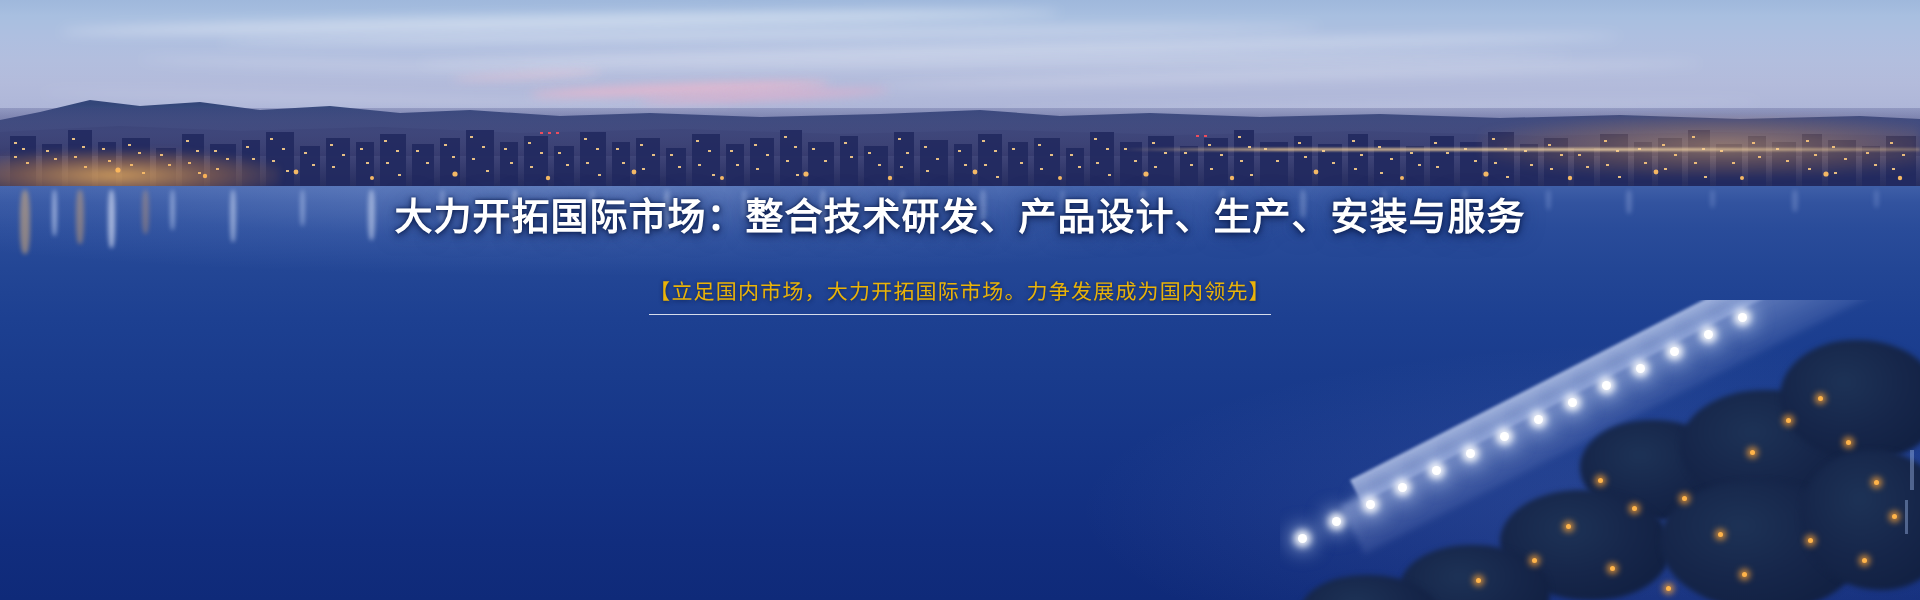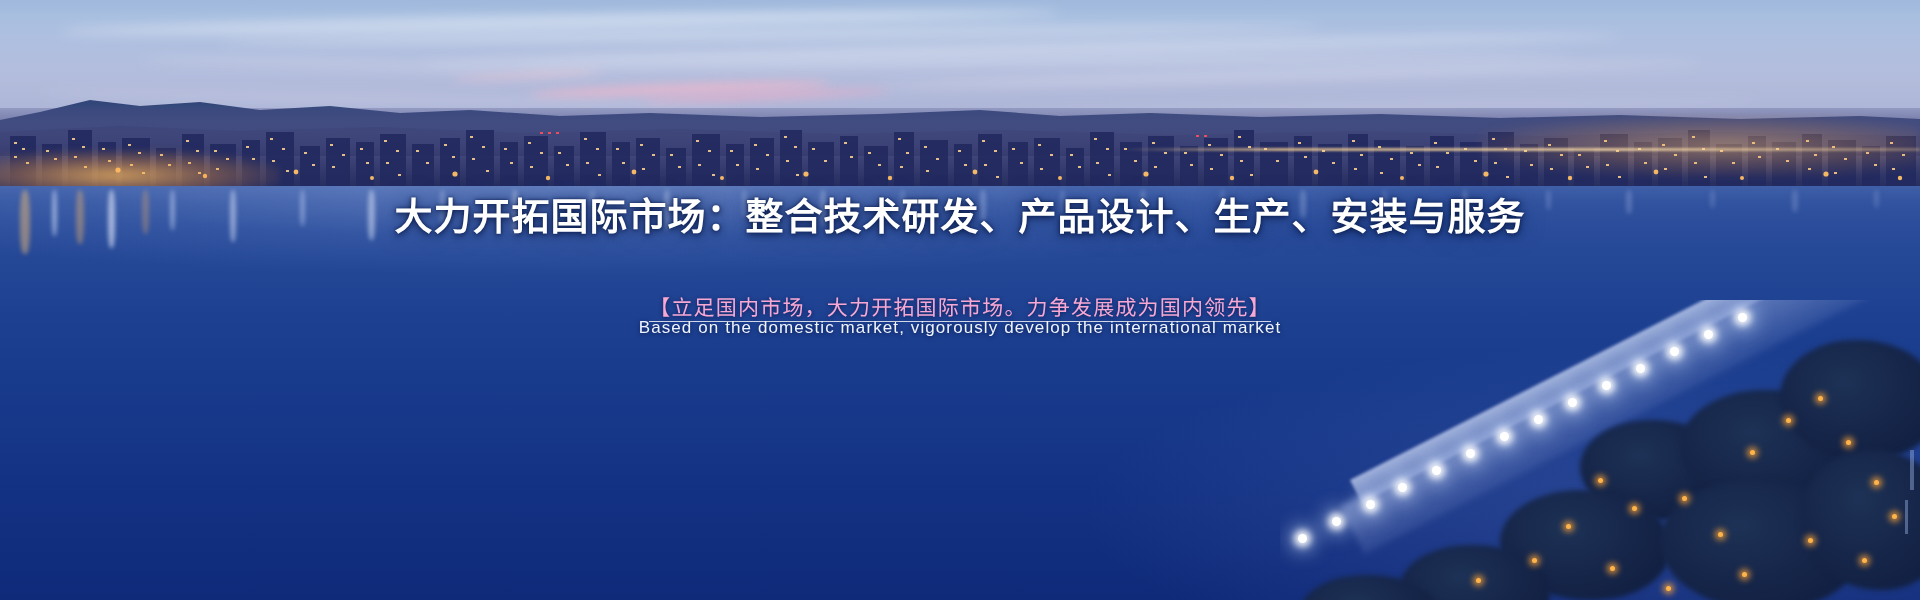--- a/index.html
+++ b/index.html
@@ -171,25 +171,25 @@
       0 0 3px rgba(10,30,80,.85),
       0 2px 7px rgba(8,22,66,.9),
       0 0 22px rgba(20,46,110,.65);
     white-space:nowrap;
   }
   .sub-wrap{
     position:absolute; left:0; top:275px; width:1920px; text-align:center;
   }
   .subtitle{
     display:inline-block;
-    font-size:21px; color:#f9a8d4; letter-spacing:1.2px;
+    font-size:21px; color:#eab308; letter-spacing:1.2px;
+    padding-bottom:9px;
     border-bottom:1px solid rgba(255,255,255,.82);
     text-shadow:0 1px 4px rgba(8,24,70,.8);
     white-space:nowrap;
-    margin-top:16px;
   }
   .english{
     position:absolute; left:0; top:318px; width:1920px;
     text-align:center;
     font-size:17px; color:#f0f4ff; letter-spacing:1.1px;
     text-shadow:0 1px 4px rgba(8,24,70,.8);
     white-space:nowrap;
   }
 
   
@@ -610,16 +610,15 @@
   </div>
 
   <div class="edgemark" style="top:450px; width:4px; height:40px;"></div>
   <div class="edgemark" style="top:500px; width:3px; height:34px; right:12px;"></div>
 
   <div class="copy">
     <div class="title">大力开拓国际市场：整合技术研发、产品设计、生产、安装与服务</div>
     <div class="sub-wrap">
       <span class="subtitle">【立足国内市场，大力开拓国际市场。力争发展成为国内领先】</span>
     </div>
-    <div class="english">Based on the domestic market, vigorously develop the international market</div>
   </div>
 
 </div>
 
 </body></html>

